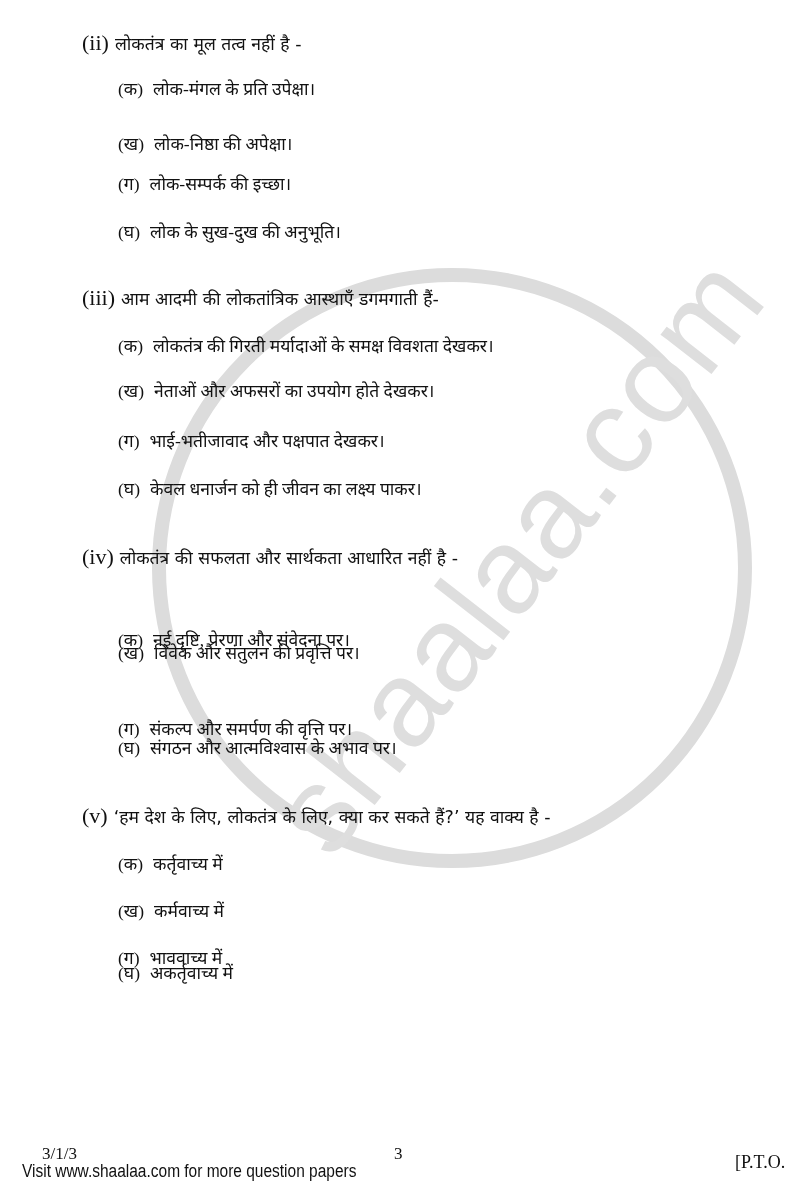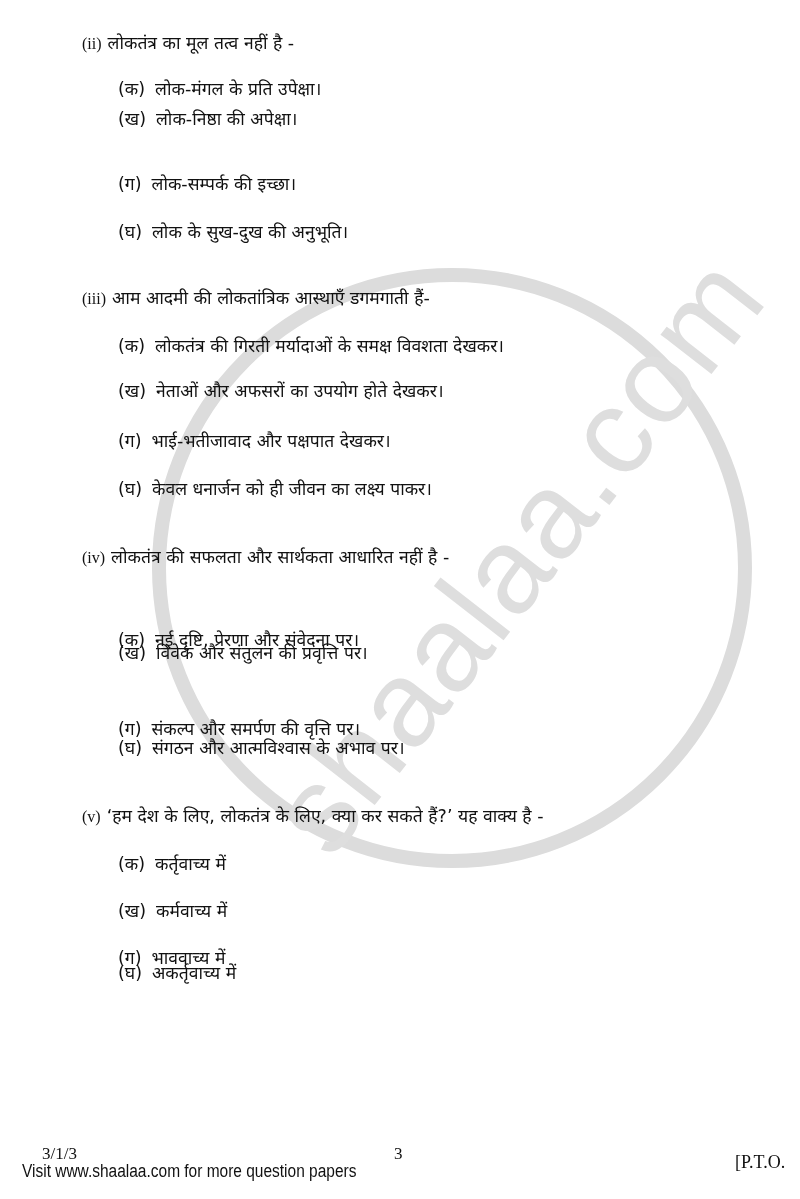--- a/index.html
+++ b/index.html
@@ -5,41 +5,41 @@
   html, body { margin: 0; padding: 0; background: #ffffff; }
   body { width: 800px; height: 1199px; position: relative; overflow: hidden;
          font-family: "DejaVu Sans", sans-serif; color: #111; }
   .watermark-circle { position: absolute; left: 152px; top: 268px; width: 600px; height: 600px;
          border-radius: 50%; border: 14px solid #dcdcdc; box-sizing: border-box; z-index: 0; }
   .watermark-text { position: absolute; left: 190px; top: 545px; width: 560px; text-align: center;
          font-family: "Liberation Sans", sans-serif; font-size: 122px; color: #dedede;
          transform: rotate(-52deg); transform-origin: center center; z-index: 0; letter-spacing: 2px; }
   .content { position: absolute; left: 0; top: 0; width: 800px; z-index: 1; }
   .question { position: absolute; left: 82px; font-size: 17.5px; white-space: nowrap; }
-  .qnum { font-family: "Liberation Serif", serif; font-size: 16px; margin-right: 6px; }
-  .option { position: absolute; left: 118px; font-size: 17.5px; white-space: nowrap; }
+  .qnum { font-family: "Liberation Serif", serif; font-size: 22px; margin-right: 6px; }
+  .option { position: absolute; left: 118px; font-size: 17.5px; white-space: nowrap; font-family: Liberation Serif, serif; }
   .olabel { margin-right: 10px; }
   .footer-code { position: absolute; left: 42px; top: 1144px; font-family: "Liberation Serif", serif; font-size: 17px; }
   .footer-page { position: absolute; left: 394px; top: 1144px; font-family: "Liberation Serif", serif; font-size: 17px; }
   .footer-pto { position: absolute; left: 735px; top: 1152px; font-family: "Liberation Serif", serif; font-size: 18px; text-align: right; }
   .footer-visit { position: absolute; left: 22px; top: 1161px; font-family: "Liberation Sans", sans-serif; font-size: 18px; transform: scaleX(0.86); transform-origin: left; }
 </style>
 </head>
 <body>
 
 <div class="watermark-circle"></div>
 <div class="watermark-text">shaalaa.com</div>
 
 <div class="content">
 
   <div class="question" style="top:30px">
     <span class="qnum">(ii)</span><span>लोकतंत्र का मूल तत्व नहीं है -</span>
   </div>
   <div class="option" style="top:76px"><span class="olabel">(क)</span><span>लोक-मंगल के प्रति उपेक्षा।</span></div>
-  <div class="option" style="top:106px"><span class="olabel">(ख)</span><span>लोक-निष्ठा की अपेक्षा।</span></div>
+  <div class="option" style="top:131px"><span class="olabel">(ख)</span><span>लोक-निष्ठा की अपेक्षा।</span></div>
   <div class="option" style="top:171px"><span class="olabel">(ग)</span><span>लोक-सम्पर्क की इच्छा।</span></div>
   <div class="option" style="top:219px"><span class="olabel">(घ)</span><span>लोक के सुख-दुख की अनुभूति।</span></div>
 
   <div class="question" style="top:285px">
     <span class="qnum">(iii)</span><span>आम आदमी की लोकतांत्रिक आस्थाएँ डगमगाती हैं-</span>
   </div>
   <div class="option" style="top:333px"><span class="olabel">(क)</span><span>लोकतंत्र की गिरती मर्यादाओं के समक्ष विवशता देखकर।</span></div>
   <div class="option" style="top:378px"><span class="olabel">(ख)</span><span>नेताओं और अफसरों का उपयोग होते देखकर।</span></div>
   <div class="option" style="top:428px"><span class="olabel">(ग)</span><span>भाई-भतीजावाद और पक्षपात देखकर।</span></div>
   <div class="option" style="top:476px"><span class="olabel">(घ)</span><span>केवल धनार्जन को ही जीवन का लक्ष्य पाकर।</span></div>

